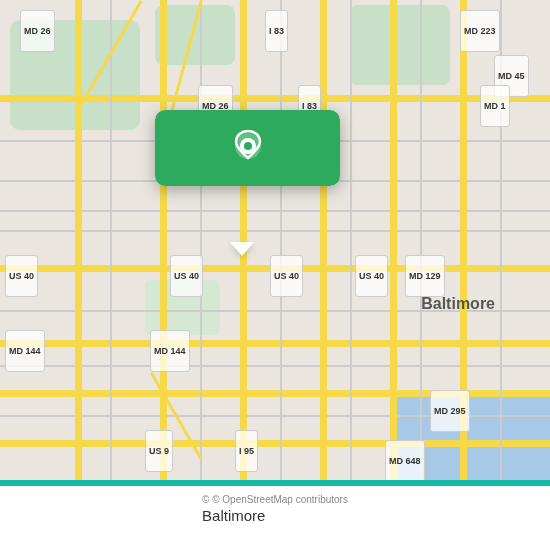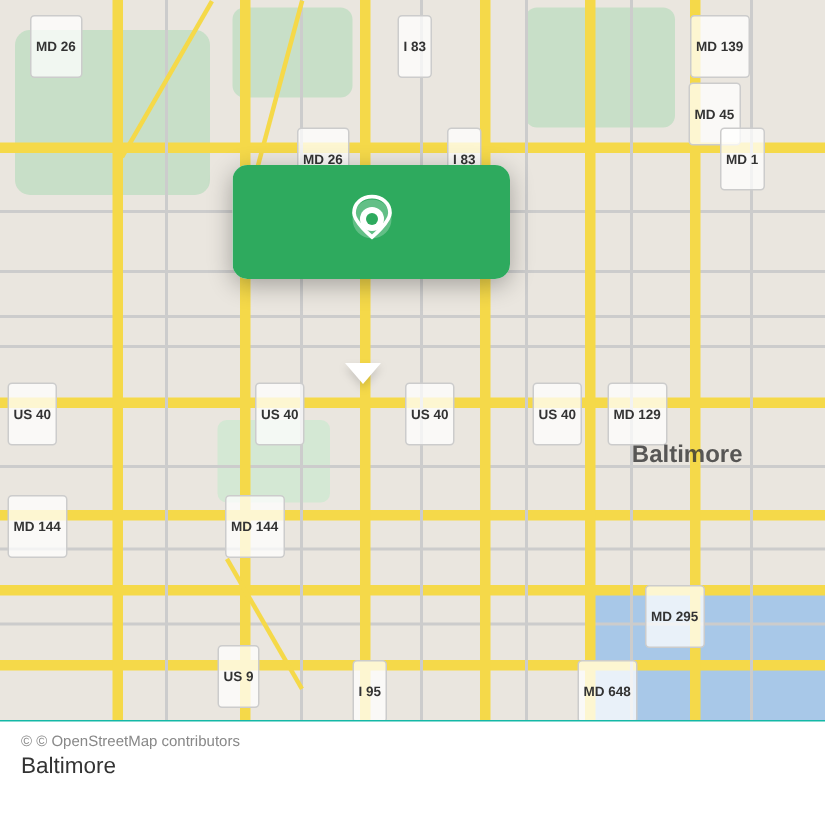--- a/index.html
+++ b/index.html
@@ -165,23 +165,25 @@
       border-top: 14px solid white;
       filter: drop-shadow(0 3px 3px rgba(0,0,0,0.15));
     }
 
     
     #bottom-bar {
       width: 550px;
       height: 70px;
       background: white;
       display: flex;
+      align-items: center;
       padding: 8px 14px;
-      border-top: 1px solid #14b8a6;
+      border-top: 6px solid #14b8a6;
       justify-content: space-between;
+      flex-direction: column;
     }
 
     .bottom-left {
       display: flex;
       flex-direction: column;
       gap: 2px;
     }
 
     .copyright-text {
       font-size: 10px;
@@ -257,34 +259,34 @@
     <div class="road-gray-v" style="left:500px; top:0; height:480px;"></div>
 
     <div style="position:absolute; top:0; left:140px; width:3px; height:120px; background:#f5d949; transform:rotate(30deg); transform-origin:top left;"></div>
     <div style="position:absolute; top:0; left:200px; width:3px; height:150px; background:#f5d949; transform:rotate(15deg); transform-origin:top left;"></div>
 
     <div style="position:absolute; bottom:20px; left:200px; width:3px; height:100px; background:#f5d949; transform:rotate(-30deg); transform-origin:bottom left;"></div>
   </div>
 
   <div class="road-label" style="top:10px; left:20px;">MD 26</div>
   <div class="road-label" style="top:10px; left:265px;">I 83</div>
-  <div class="road-label" style="top:10px; left:460px;">MD 139</div>
-  <div class="road-label" style="top:55px; left:459px;">MD 45</div>
+  <div class="road-label" style="top:10px; left:460px;">MD 223</div>
+  <div class="road-label" style="top:55px; left:494px;">MD 45</div>
   <div class="road-label" style="top:85px; left:198px;">MD 26</div>
   <div class="road-label" style="top:85px; left:298px;">I 83</div>
   <div class="road-label" style="top:85px; left:480px;">MD 1</div>
   <div class="road-label" style="top:255px; left:5px;">US 40</div>
   <div class="road-label" style="top:255px; left:170px;">US 40</div>
   <div class="road-label" style="top:255px; left:270px;">US 40</div>
   <div class="road-label" style="top:255px; left:355px;">US 40</div>
   <div class="road-label" style="top:255px; left:405px;">MD 129</div>
   <div class="road-label" style="top:330px; left:5px;">MD 144</div>
   <div class="road-label" style="top:330px; left:150px;">MD 144</div>
   <div class="road-label" style="top:430px; left:145px;">US 9</div>
-  <div class="road-label" style="top:440px; left:235px;">I 95</div>
+  <div class="road-label" style="top:430px; left:235px;">I 95</div>
   <div class="road-label" style="top:390px; left:430px;">MD 295</div>
   <div class="road-label" style="top:440px; left:385px;">MD 648</div>
 
   <div class="city-label" style="top:295px; right:55px;">Baltimore</div>
 
   <div class="popup-card">
     <div class="popup-green">
 
       <svg class="pin-icon" viewBox="0 0 44 44" fill="none" xmlns="http://www.w3.org/2000/svg">
         <circle cx="22" cy="18" r="13" fill="white" opacity="0.25"></circle>

